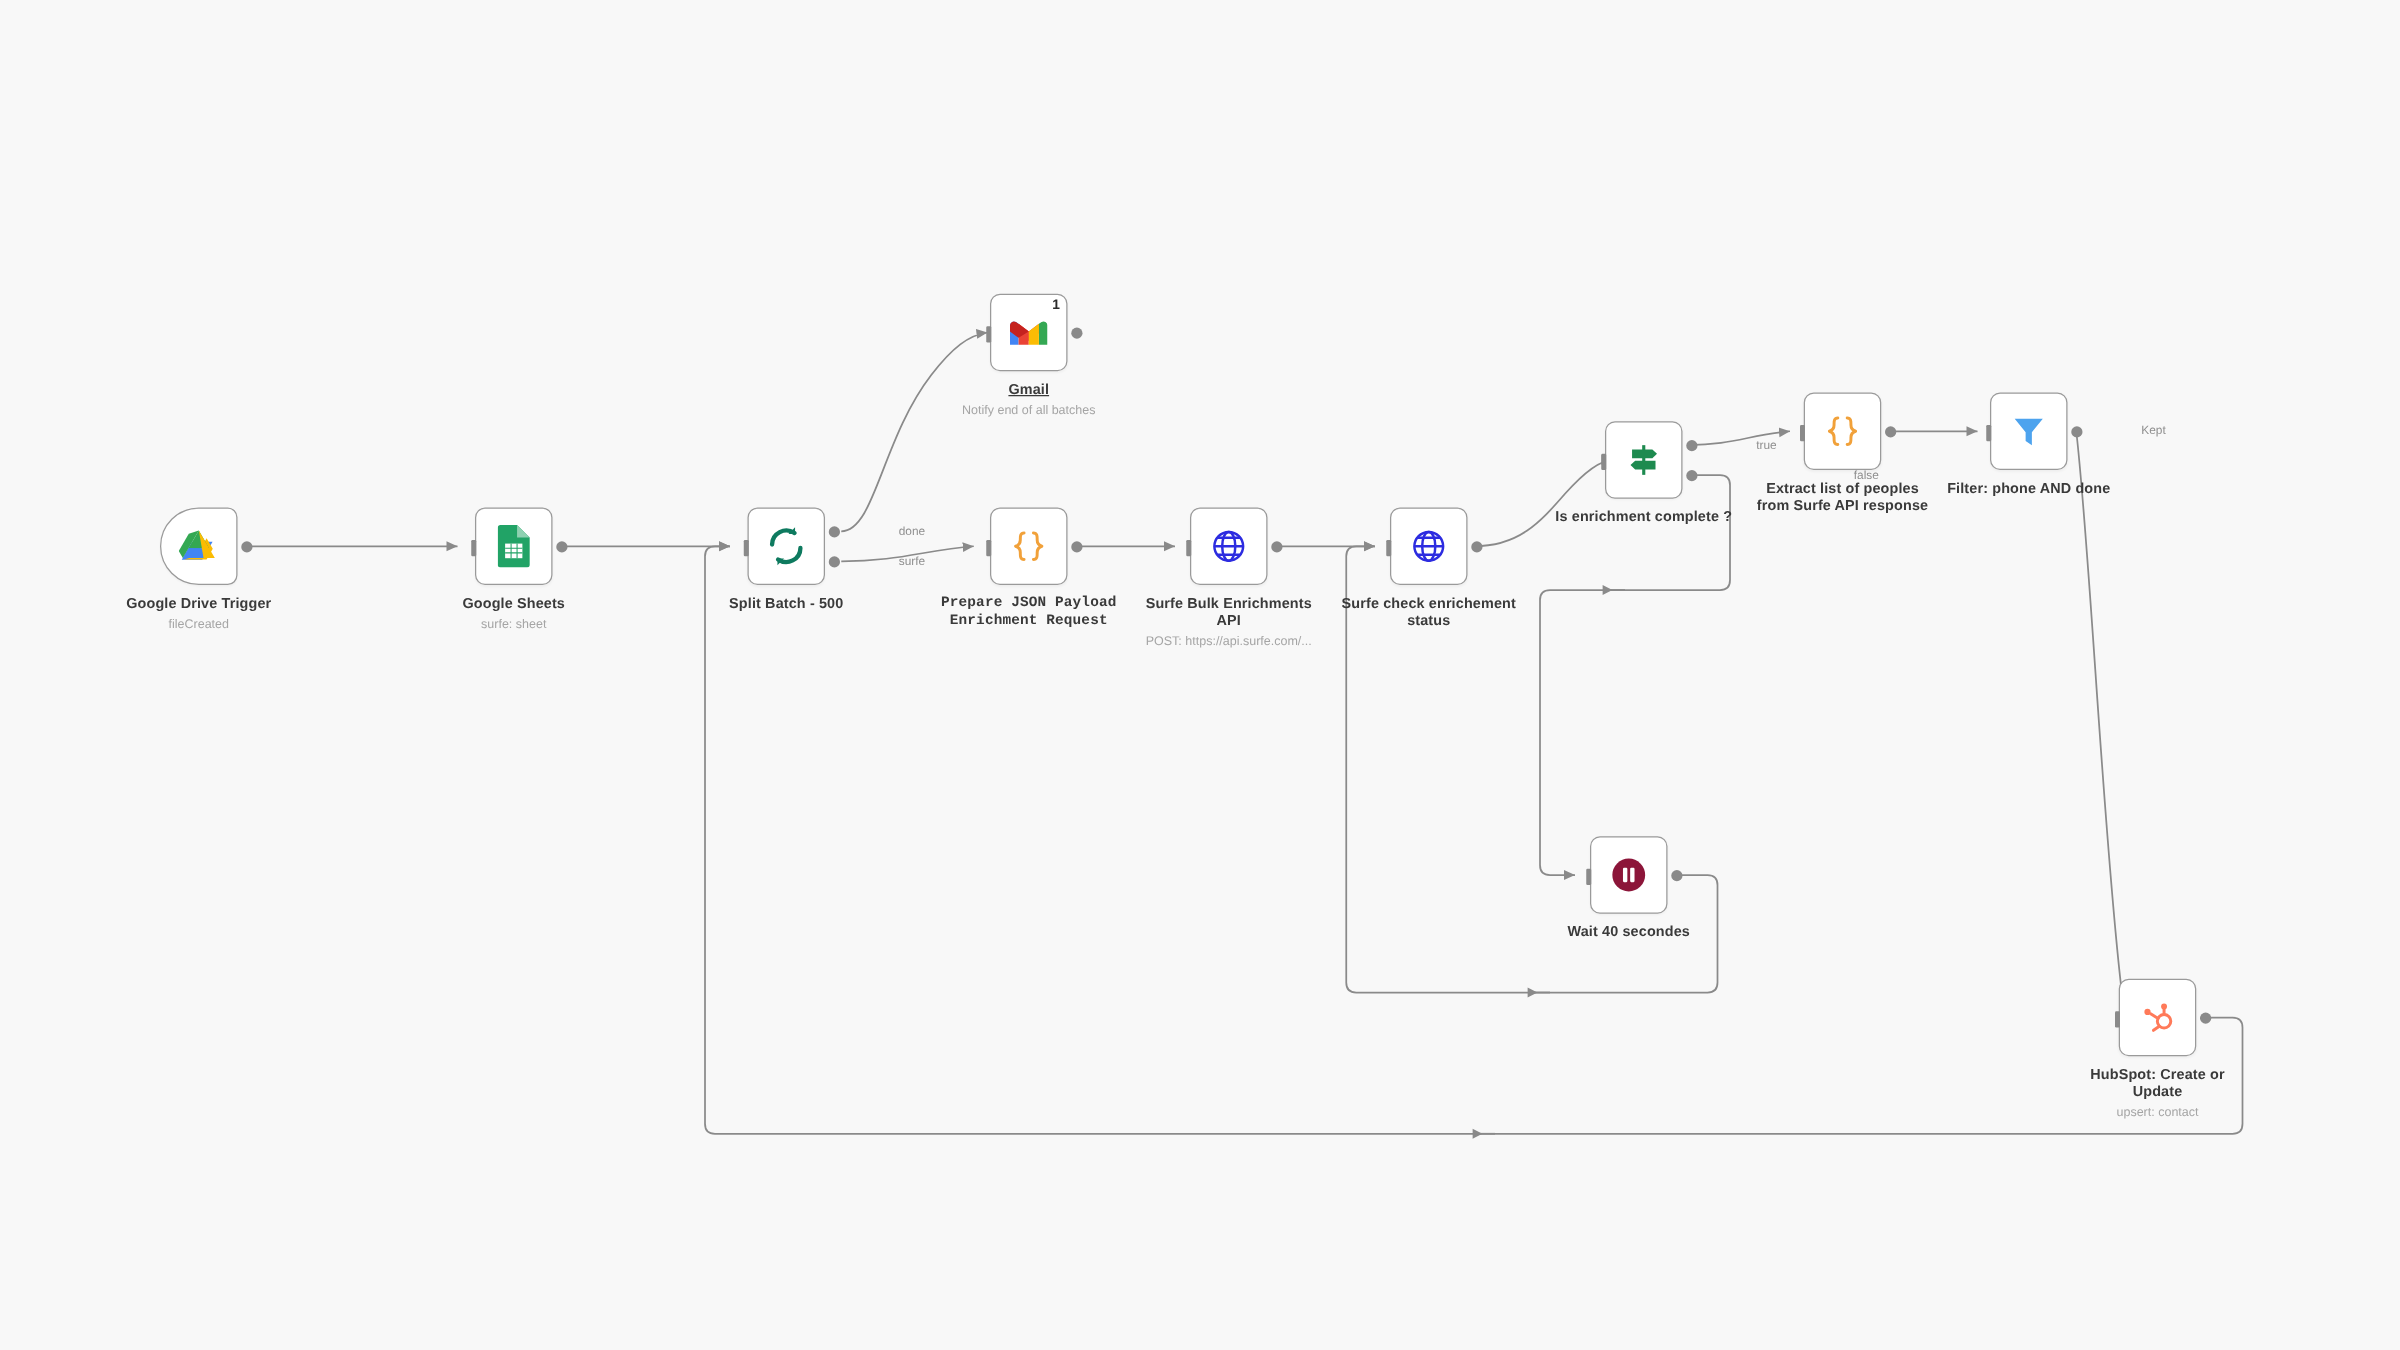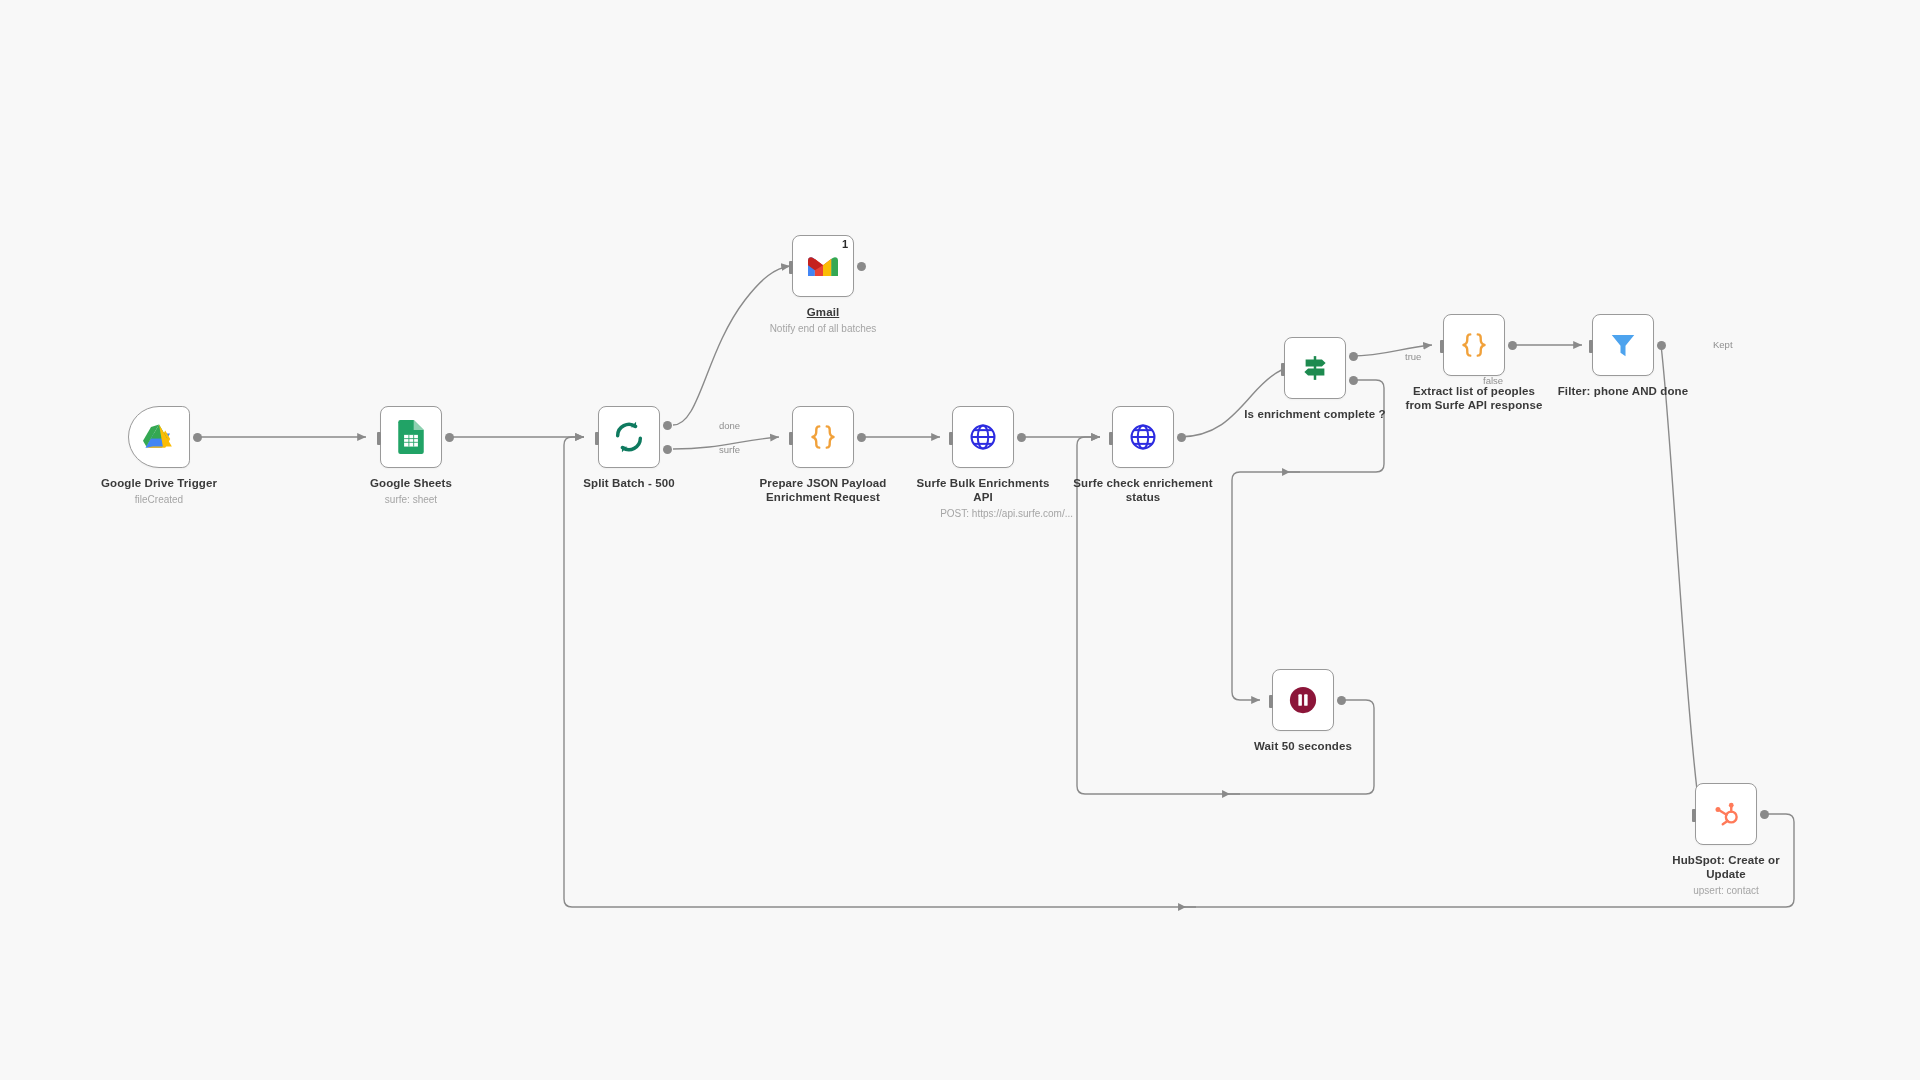--- a/index.html
+++ b/index.html
@@ -214,39 +214,39 @@
   <div class="node" style="left:792px; top:406px;">
     <span class="glyph">
       <svg width="30" height="30" viewBox="0 0 24 24" fill="none" stroke="#f1a13a" stroke-width="1.9" stroke-linecap="round" stroke-linejoin="round">
         <path d="M9 3.5 C6.4 3.5 6.6 6 6.6 8 C6.6 10.2 5.4 11.4 3.6 12 C5.4 12.6 6.6 13.8 6.6 16 C6.6 18 6.4 20.5 9 20.5"></path>
         <path d="M15 3.5 C17.6 3.5 17.4 6 17.4 8 C17.4 10.2 18.6 11.4 20.4 12 C18.6 12.6 17.4 13.8 17.4 16 C17.4 18 17.6 20.5 15 20.5"></path>
       </svg>
     </span>
     <div class="in-bar" style="left:-4px; top:25px;"></div>
     <div class="port" style="right:-13px; top:26px;"></div>
   </div>
-  <div class="node-label" style="left:743px; top:476px; width:160px;">Prepare JSON Payload
+  <div class="node-label" style="left:743px; top:476px; width:160px;font-family:Liberation Mono, monospace;">Prepare JSON Payload
 Enrichment Request</div>
 
   <div class="node" style="left:952px; top:406px;">
     <span class="glyph">
       <svg width="30" height="30" viewBox="0 0 24 24" fill="none" stroke="#2d2ce0" stroke-width="1.6">
         <circle cx="12" cy="12" r="9.2"></circle>
         <ellipse cx="12" cy="12" rx="4.2" ry="9.2"></ellipse>
         <line x1="2.8" y1="12" x2="21.2" y2="12"></line>
         <line x1="4.5" y1="6.5" x2="19.5" y2="6.5"></line>
         <line x1="4.5" y1="17.5" x2="19.5" y2="17.5"></line>
       </svg>
     </span>
     <div class="in-bar" style="left:-4px; top:25px;"></div>
     <div class="port" style="right:-13px; top:26px;"></div>
   </div>
   <div class="node-label" style="left:903px; top:476px; width:160px;">Surfe Bulk Enrichments
 API</div>
-  <div class="node-sub" style="left:893px; top:508px; width:180px;text-align:right;">POST: https://api.surfe.com/...</div>
+  <div class="node-sub" style="left:893px; top:508px; width:180px;">POST: https://api.surfe.com/...</div>
 
   <div class="node" style="left:1112px; top:406px;">
     <span class="glyph">
       <svg width="30" height="30" viewBox="0 0 24 24" fill="none" stroke="#2d2ce0" stroke-width="1.6">
         <circle cx="12" cy="12" r="9.2"></circle>
         <ellipse cx="12" cy="12" rx="4.2" ry="9.2"></ellipse>
         <line x1="2.8" y1="12" x2="21.2" y2="12"></line>
         <line x1="4.5" y1="6.5" x2="19.5" y2="6.5"></line>
         <line x1="4.5" y1="17.5" x2="19.5" y2="17.5"></line>
       </svg>
@@ -302,21 +302,21 @@
     <span class="glyph">
       <svg width="30" height="30" viewBox="0 0 24 24">
         <circle cx="12" cy="12" r="10.5" fill="#8c1539"></circle>
         <rect x="8.3" y="7.4" width="2.8" height="9.2" rx="0.7" fill="#ffffff"></rect>
         <rect x="12.9" y="7.4" width="2.8" height="9.2" rx="0.7" fill="#ffffff"></rect>
       </svg>
     </span>
     <div class="in-bar" style="left:-4px; top:25px;"></div>
     <div class="port" style="right:-13px; top:26px;"></div>
   </div>
-  <div class="node-label" style="left:1223px; top:739px; width:160px;">Wait 50 secondes</div>
+  <div class="node-label" style="left:1223px; top:739px; width:160px;">Wait 40 secondes</div>
 
   <div class="node" style="left:1695px; top:783px;">
     <span class="glyph">
       <svg width="30" height="30" viewBox="0 0 24 24" fill="none" stroke="#ff7a59" stroke-width="1.9" stroke-linecap="round">
         <circle cx="16.2" cy="14.4" r="4.3"></circle>
         <path d="M16.2 10.1 L16.2 6.6"></path>
         <circle cx="16.2" cy="4.9" r="1.9" fill="#ff7a59" stroke="none"></circle>
         <path d="M12.4 12.6 L7.6 9.6"></path>
         <circle cx="5.6" cy="8.4" r="2.0" fill="#ff7a59" stroke="none"></circle>
         <path d="M13.2 17.6 L9.4 20.2"></path>

